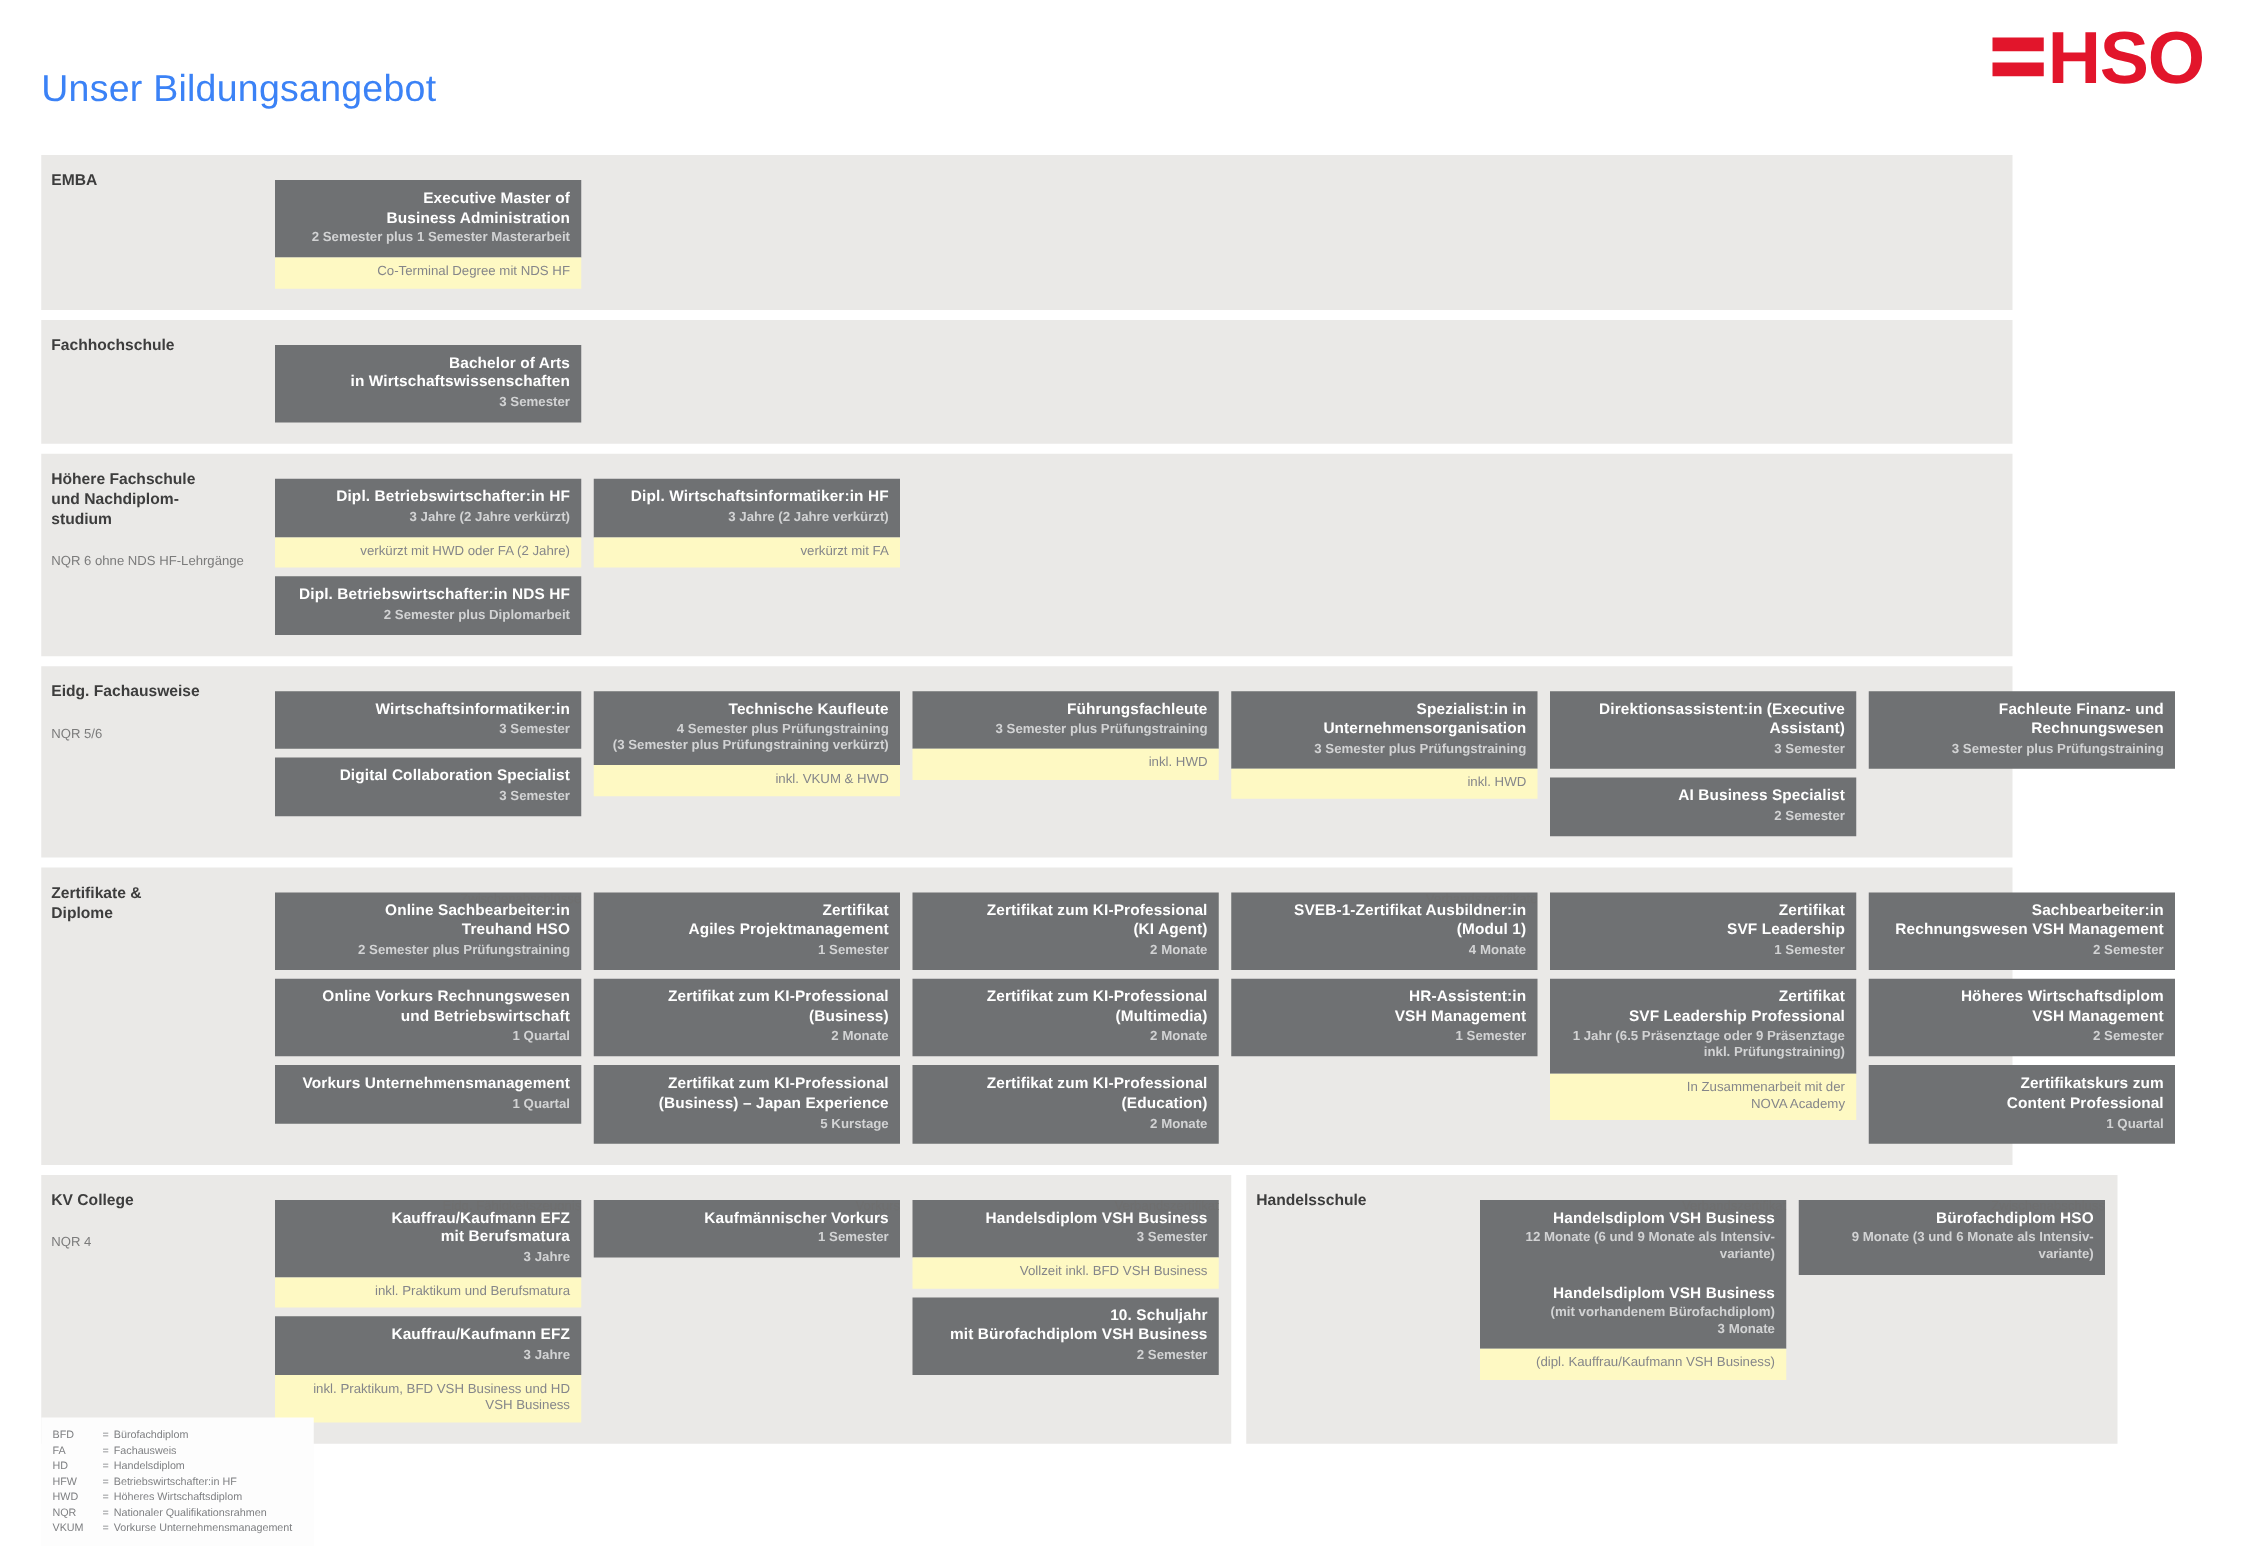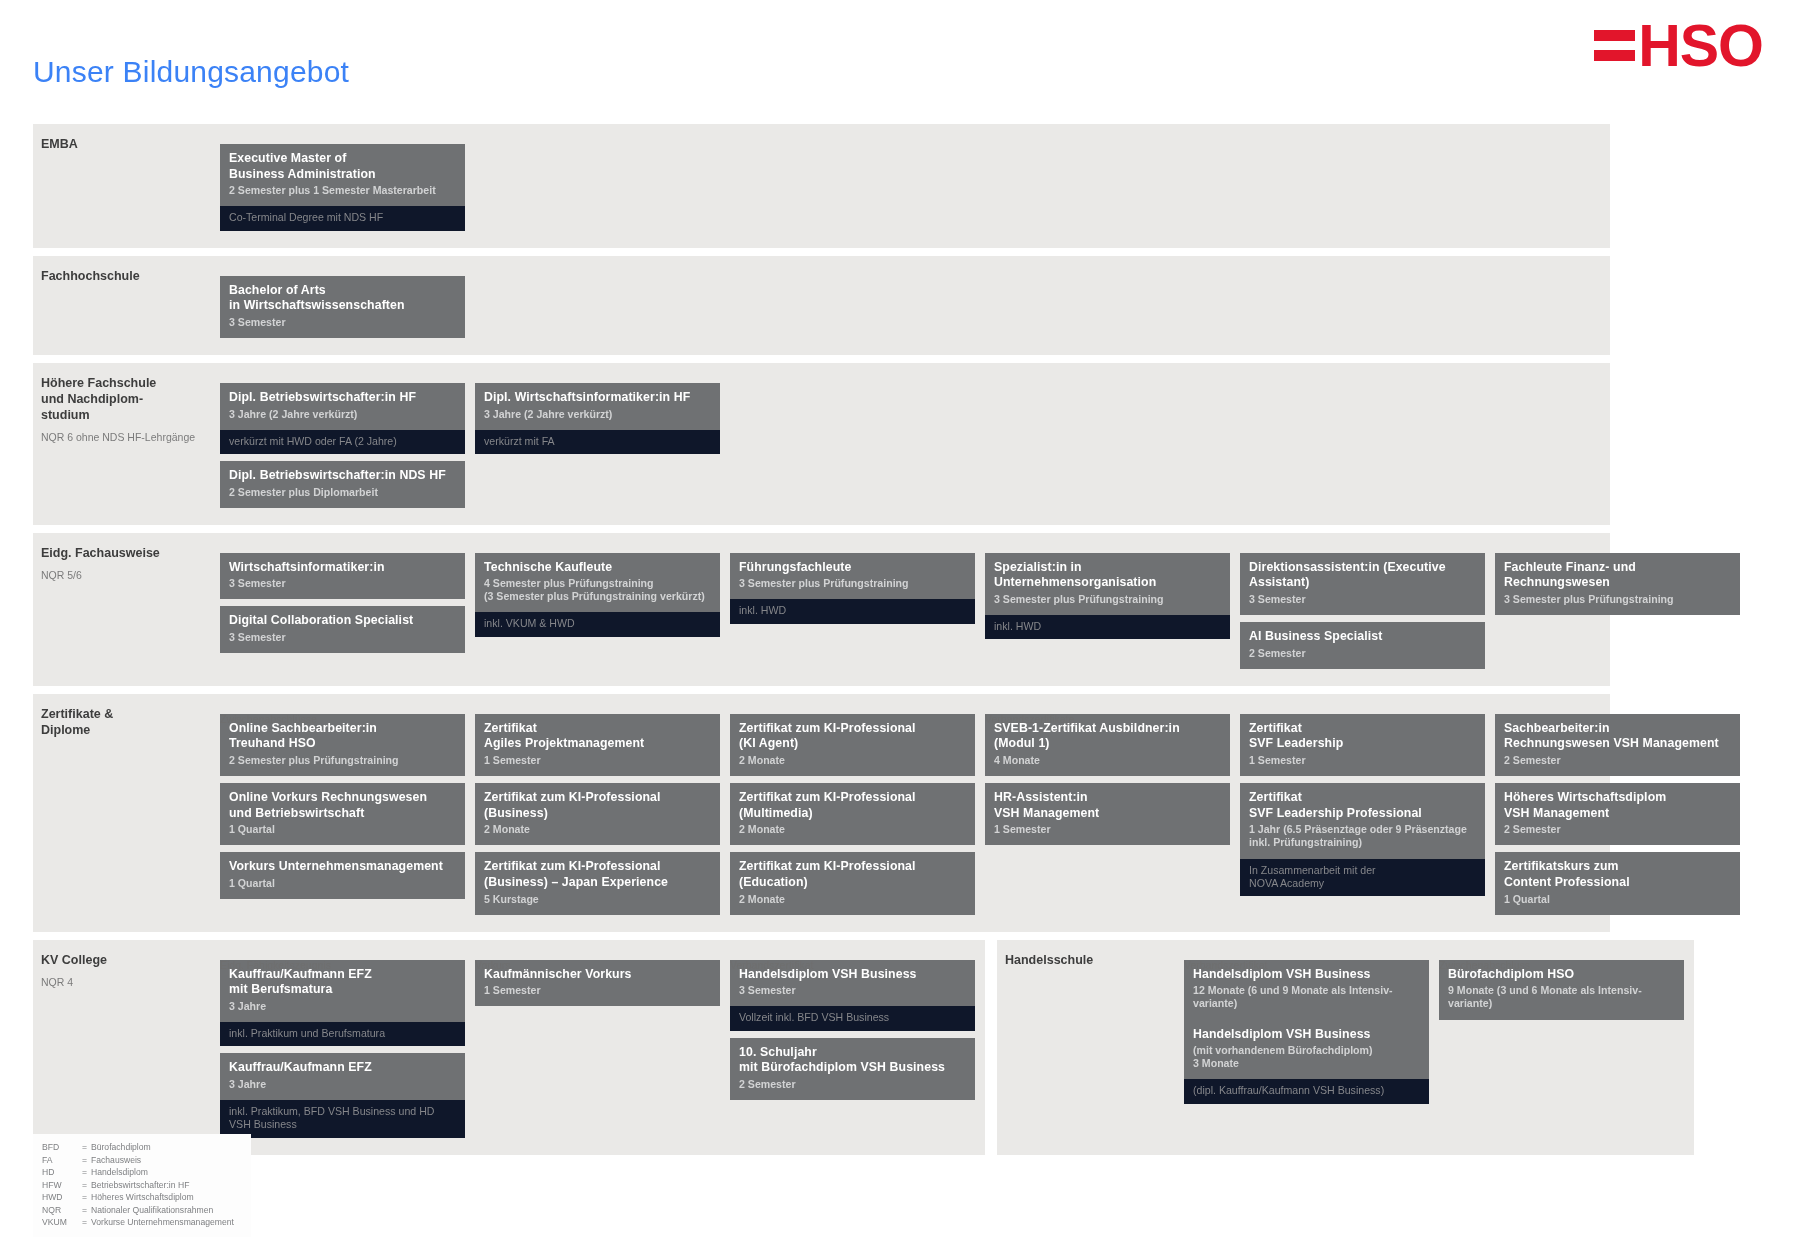--- a/index.html
+++ b/index.html
@@ -42,23 +42,23 @@
 
   .rowhead {
     flex: 0 0 187px;
     padding: 12px 10px 10px 8px;
   }
   .rowhead .rh-title {
     font-size: 12.5px; font-weight: bold; color: #3d3d3d; line-height: 1.28;
   }
   .rowhead .rh-sub {
     font-size: 10.5px; font-weight: 400; color: #7b7b7b;
-    margin-top: 8px; line-height: 1.25;
-  }
-  .cols { flex: 1 1 auto; display: flex; }
+    margin-top: 20px; line-height: 1.25;
+  }
+  .cols { flex: 1 1 auto; display: flex; text-align: right; }
   .col {
     flex: 0 0 255px;
     padding: 0 10px 10px 0;
   }
   .collabel {
     font-size: 10.5px; color: #6f6f6f; height: 20px;
     padding-top: 20px; line-height: 1.1;
   }
   .collabel.empty { visibility: hidden; }
 
@@ -72,21 +72,21 @@
   .card.nogap { margin-bottom: 0; }
   .card .c-title {
     font-size: 12.3px; font-weight: bold; color: #ffffff;
     line-height: 1.27; letter-spacing: .1px;
   }
   .card .c-sub {
     font-size: 10.6px; font-weight: 700; color: #d2d3d4;
     line-height: 1.24; margin-top: 2px;
   }
   .note {
-    background: #0f172a;
+    background: #fef9c3;
     padding: 5px 9px 6px 9px;
     font-size: 10.6px; color: #85868a; line-height: 1.25;
     margin-bottom: 7px;
   }
   .note.attached { margin-top: 0; }
 
   
   .legend {
     position: absolute; left: 33px; bottom: 10px;
     background: #fdfdfd;

